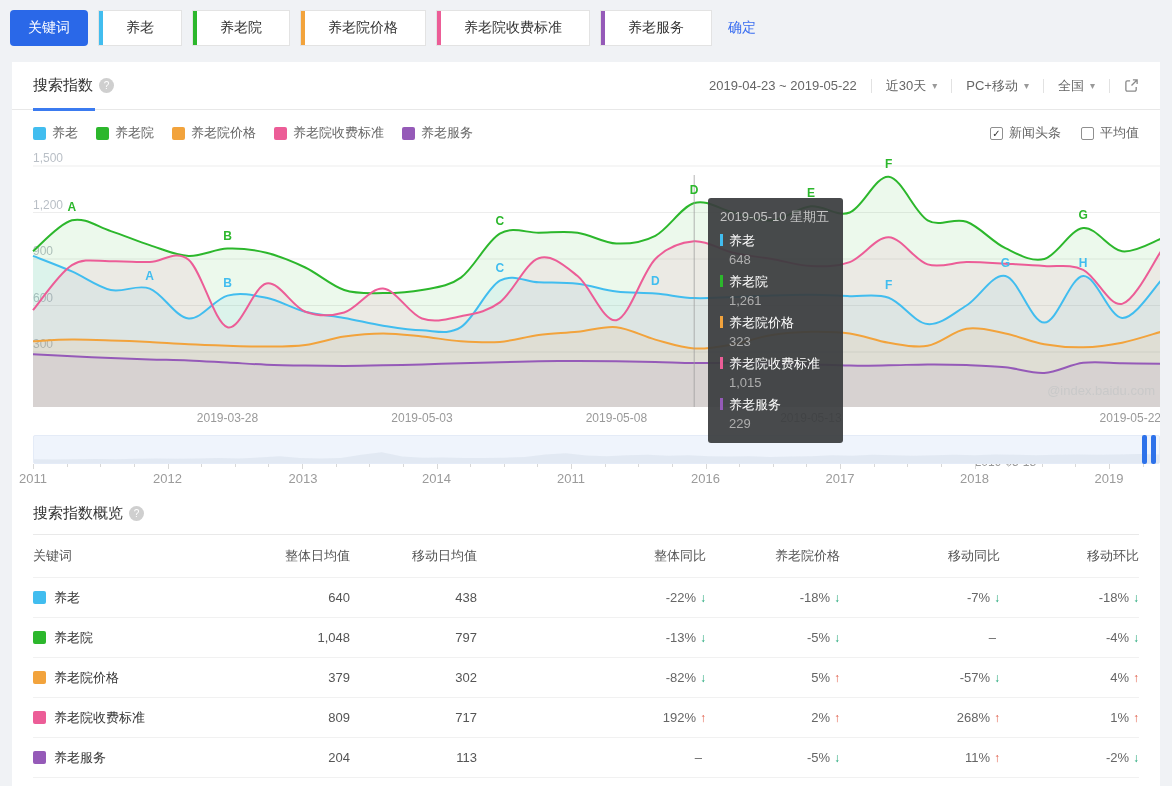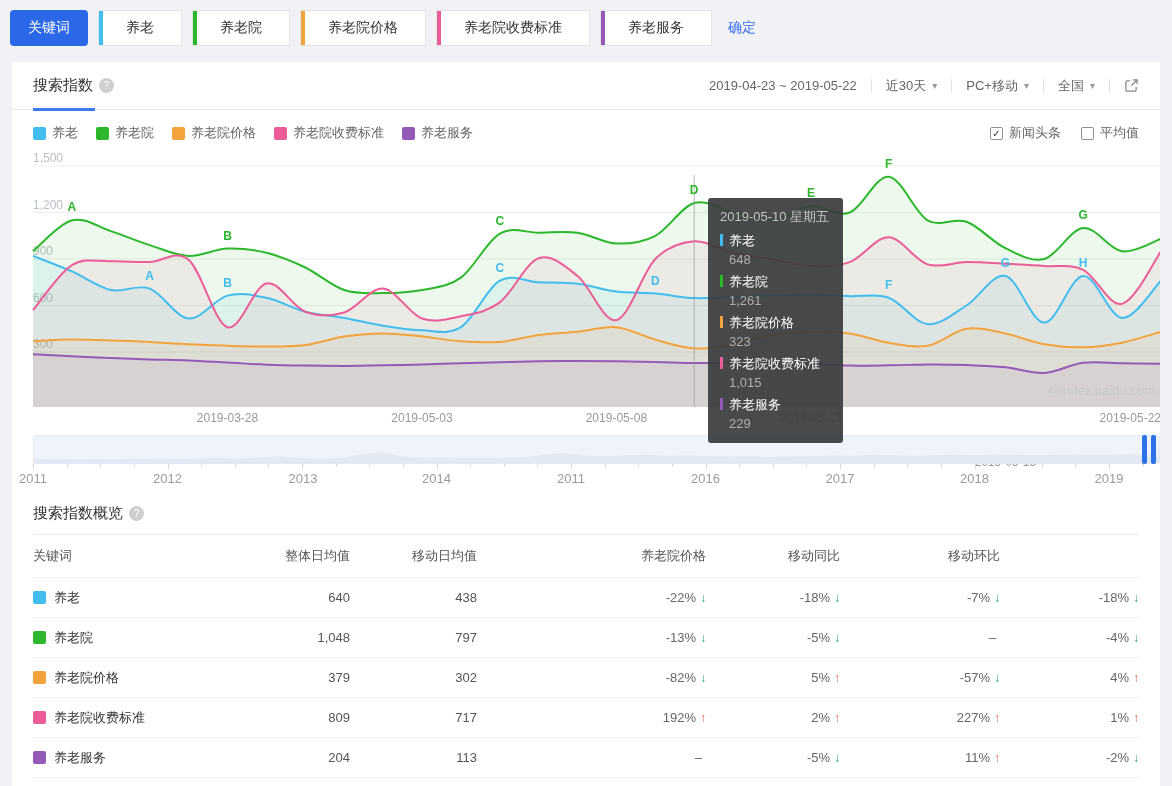--- a/index.html
+++ b/index.html
@@ -295,20 +295,21 @@
   <div class="overview">
     <div class="ov-title">
       <span>搜索指数概览</span>
       <span class="qicon">?</span>
     </div>
 
     <div class="trow head">
       <div>关键词</div>
       <div>整体日均值</div>
       <div>移动日均值</div>
+      <div>整体同比</div>
       <div>养老院价格</div>
       <div>移动同比</div>
       <div>移动环比</div>
     </div>
 
     <div class="trow">
       <div class="kwcell">
           <span class="sq" style="background: rgb(65, 189, 239);"></span>
           <span>养老</span>
         </div>
@@ -348,21 +349,21 @@
 
     <div class="trow">
       <div class="kwcell">
           <span class="sq" style="background: rgb(236, 93, 151);"></span>
           <span>养老院收费标准</span>
         </div>
       <div>809</div>
       <div>717</div>
       <div><span class="pct">192%</span><span class="arrow" style="color: rgb(224, 90, 69);">↑</span></div>
       <div><span class="pct">2%</span><span class="arrow" style="color: rgb(224, 90, 69);">↑</span></div>
-      <div><span class="pct">227%</span><span class="arrow" style="color: rgb(224, 90, 69);">↑</span></div>
+      <div><span class="pct">268%</span><span class="arrow" style="color: rgb(224, 90, 69);">↑</span></div>
       <div><span class="pct">1%</span><span class="arrow" style="color: rgb(224, 90, 69);">↑</span></div>
     </div>
 
     <div class="trow">
       <div class="kwcell">
           <span class="sq" style="background: rgb(149, 90, 184);"></span>
           <span>养老服务</span>
         </div>
       <div>204</div>
       <div>113</div>

